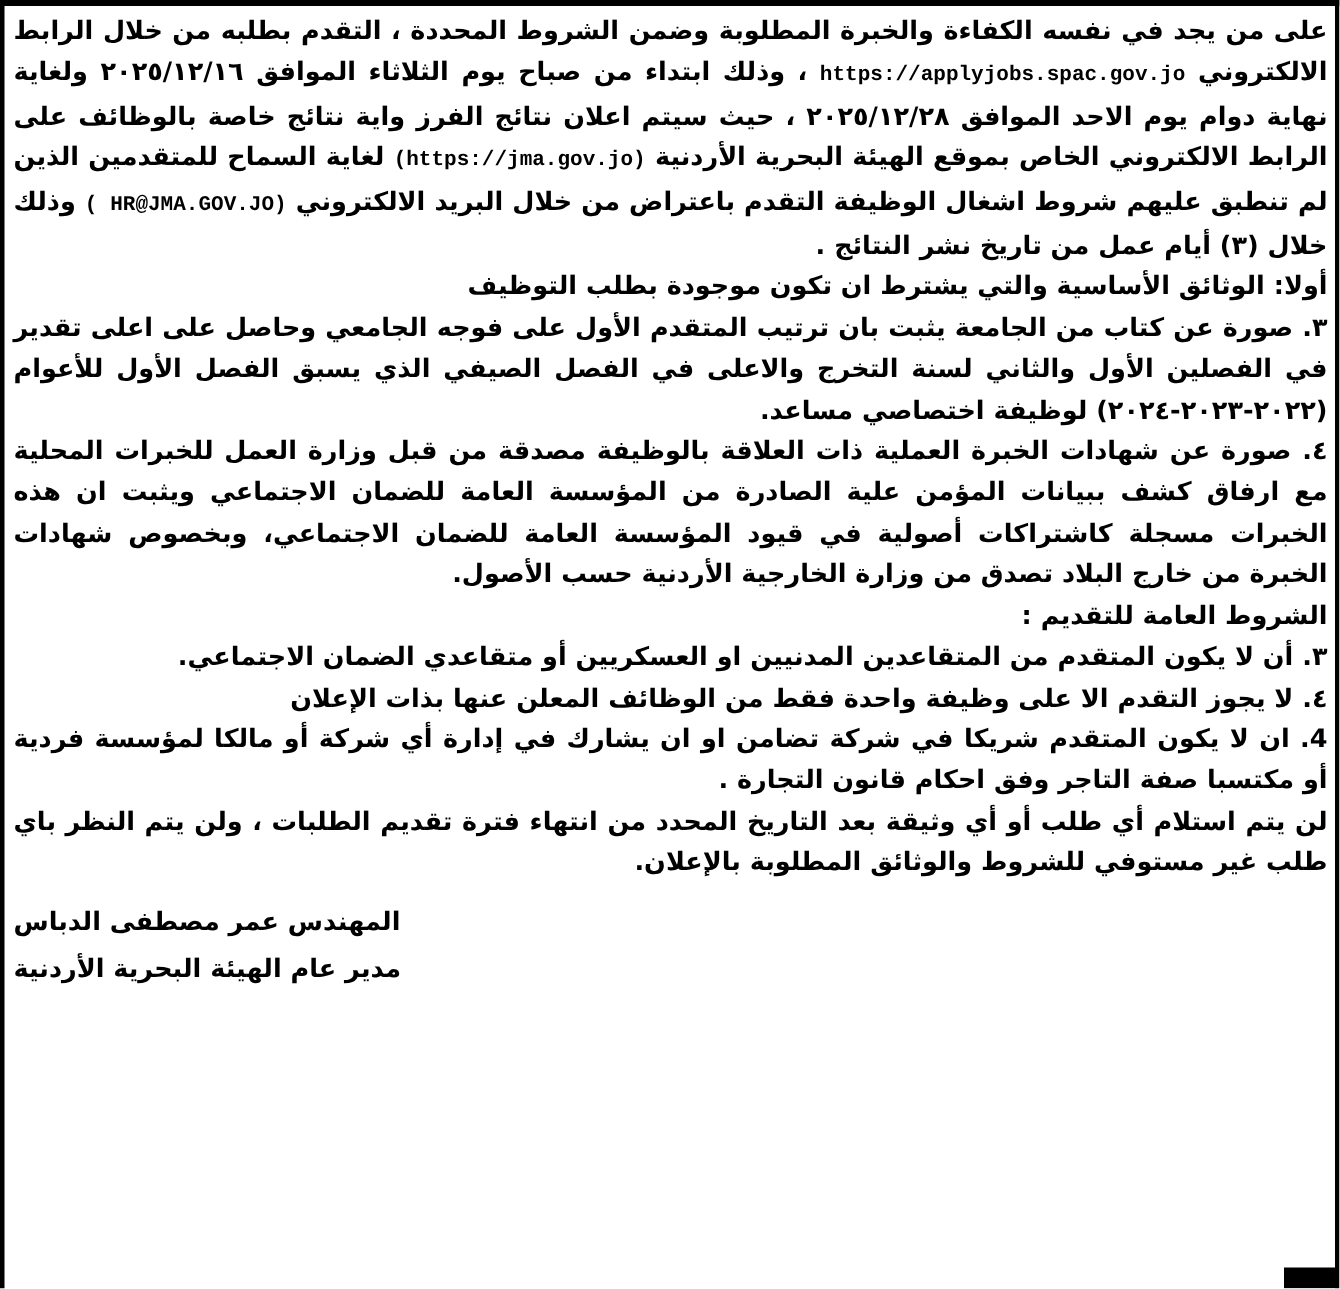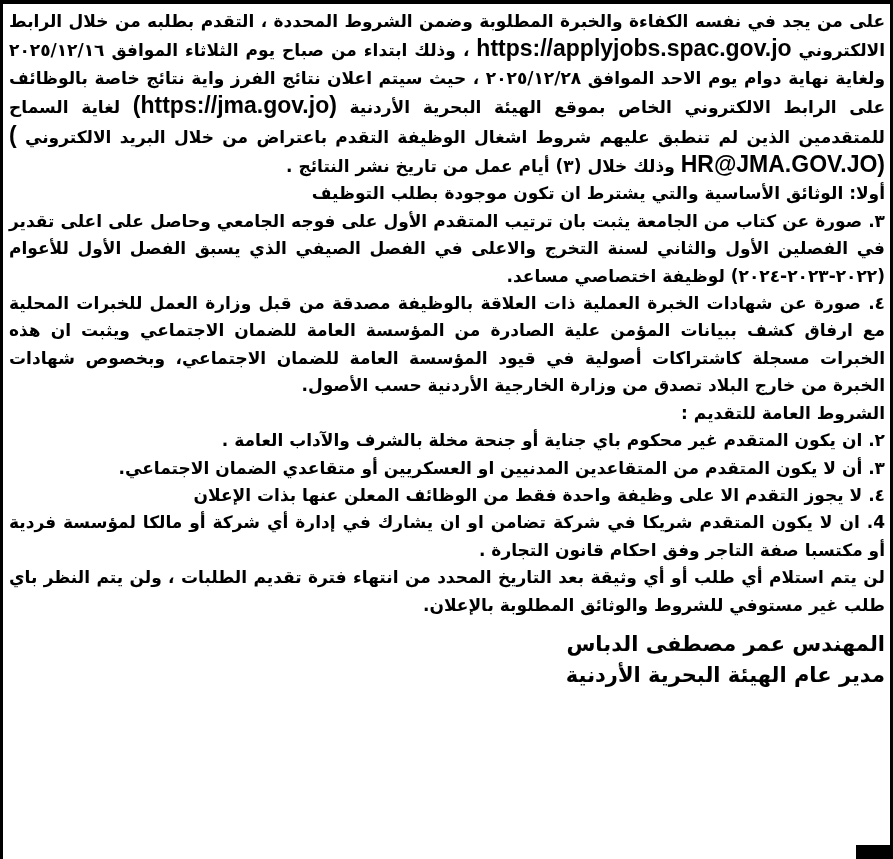--- a/index.html
+++ b/index.html
@@ -30,33 +30,33 @@
     font-size: 17px;
     line-height: 27.4px;
     color: #000000;
     text-align: justify;
   }
   .content p {
     margin: 0;
     padding: 0;
   }
   .latin {
-    font-family: Liberation Sans, sans-serif;
-    font-size: 23px;
+    font-family: Liberation Mono, monospace;
+    font-size: 14px;
   }
   .note {
     margin-top: auto;
   }
   .signature {
     margin-top: 10px;
   }
   .sig {
-    font-size: 21px;
+    font-size: 17px;
     line-height: 31px;
-    text-align: right;
+    text-align: left;
   }
   .corner-mark {
     position: absolute;
     right: 0;
     bottom: 0;
     width: 34px;
     height: 14px;
     background: #000000;
   }
 </style>
@@ -69,21 +69,20 @@
     <p><span>على من يجد في نفسه الكفاءة والخبرة المطلوبة وضمن الشروط المحددة ، التقدم بطلبه من خلال الرابط الالكتروني </span><span class="latin" dir="ltr">https://applyjobs.spac.gov.jo</span><span> ، وذلك ابتداء من صباح يوم الثلاثاء الموافق ⁦٢٠٢٥/١٢/١٦⁩ ولغاية نهاية دوام يوم الاحد الموافق ⁦٢٠٢٥/١٢/٢٨⁩ ، حيث سيتم اعلان نتائج الفرز واية نتائج خاصة بالوظائف على الرابط الالكتروني الخاص بموقع الهيئة البحرية الأردنية </span><span class="latin" dir="ltr">(https://jma.gov.jo)</span><span> لغاية السماح للمتقدمين الذين لم تنطبق عليهم شروط اشغال الوظيفة التقدم باعتراض من خلال البريد الالكتروني </span><span class="latin" dir="ltr">( HR@JMA.GOV.JO)</span><span> وذلك خلال (٣) أيام عمل من تاريخ نشر النتائج .</span></p>
 
 
     <p>أولا: الوثائق الأساسية والتي يشترط ان تكون موجودة بطلب التوظيف</p>
 
     <p>٣. صورة عن كتاب من الجامعة يثبت بان ترتيب المتقدم الأول على فوجه الجامعي وحاصل على اعلى تقدير في الفصلين الأول والثاني لسنة التخرج والاعلى في الفصل الصيفي الذي يسبق الفصل الأول للأعوام (٢٠٢٢-٢٠٢٣-٢٠٢٤) لوظيفة اختصاصي مساعد.</p>
     <p>٤. صورة عن شهادات الخبرة العملية ذات العلاقة بالوظيفة مصدقة من قبل وزارة العمل للخبرات المحلية مع ارفاق كشف ببيانات المؤمن علية الصادرة من المؤسسة العامة للضمان الاجتماعي ويثبت ان هذه الخبرات مسجلة كاشتراكات أصولية في قيود المؤسسة العامة للضمان الاجتماعي، وبخصوص شهادات الخبرة من خارج البلاد تصدق من وزارة الخارجية الأردنية حسب الأصول.</p>
 
     <p>الشروط العامة للتقديم :</p>
 
-    <p>٢. ان يكون المتقدم غير محكوم باي جناية أو جنحة مخلة بالشرف والآداب العامة .</p>
     <p>٣. أن لا يكون المتقدم من المتقاعدين المدنيين او العسكريين أو متقاعدي الضمان الاجتماعي.</p>
     <p>٤. لا يجوز التقدم الا على وظيفة واحدة فقط من الوظائف المعلن عنها بذات الإعلان</p>
     <p>4. ان لا يكون المتقدم شريكا في شركة تضامن او ان يشارك في إدارة أي شركة أو مالكا لمؤسسة فردية أو مكتسبا صفة التاجر وفق احكام قانون التجارة .</p>
 
     <p class="note">لن يتم استلام أي طلب أو أي وثيقة بعد التاريخ المحدد من انتهاء فترة تقديم الطلبات ، ولن يتم النظر باي طلب غير مستوفي للشروط والوثائق المطلوبة بالإعلان.</p>
 
     <div class="signature">
       <p class="sig">المهندس عمر مصطفى الدباس</p>
       <p class="sig">مدير عام الهيئة البحرية الأردنية</p>
     </div>

